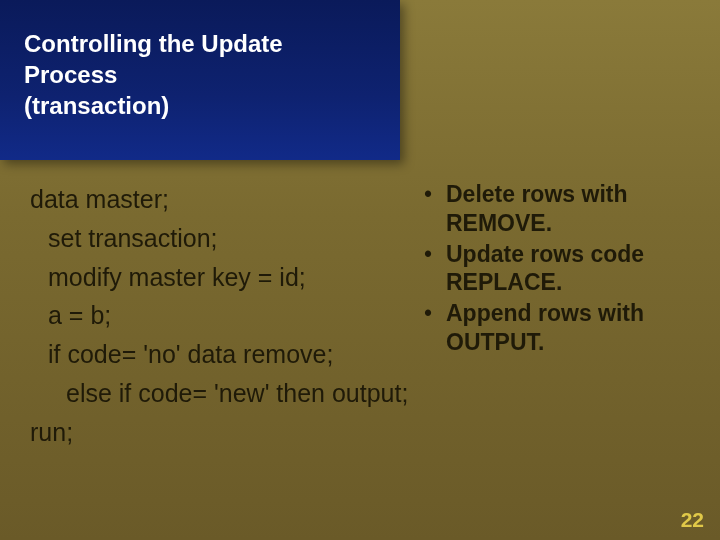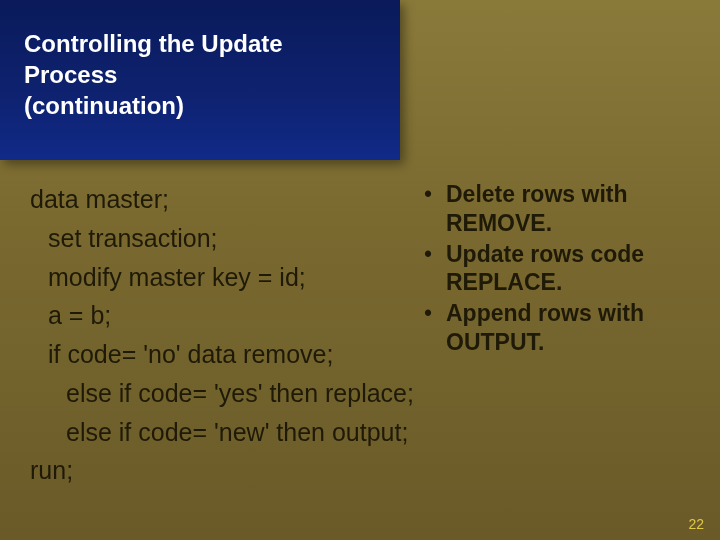--- a/index.html
+++ b/index.html
@@ -63,44 +63,44 @@
   .ind1 { padding-left: 18px; }
   .ind2 { padding-left: 36px; }
   .bullet-row { display: flex; margin-bottom: 2px; }
   .bullet-dot { flex: 0 0 22px; }
   .bullet-text { flex: 1; font-weight: bold; }
   .page-num {
     position: absolute;
     bottom: 8px;
     right: 16px;
     font-family: Arial, sans-serif;
-    font-size: 14px;
+    font-size: 21px;
     color: #e0c848;
+    font-weight: bold;
   }
 </style>
 </head>
 <body>
 
 <div class="slide">
 
   <div class="title-bar">
     <h1>
       <span>Controlling the Update Process</span><br>
-      <span>(continuation)</span>
+      <span>(transaction)</span>
     </h1>
   </div>
 
   <div class="body">
     <div class="code-col">
       <div class="code-line">data master;</div>
       <div class="code-line ind1">set transaction;</div>
       <div class="code-line ind1">modify master key = id;</div>
       <div class="code-line ind1">a = b;</div>
       <div class="code-line ind1">if code= 'no' data remove;</div>
-      <div class="code-line ind2">else if code= 'yes' then replace;</div>
       <div class="code-line ind2">else if code= 'new' then output;</div>
       <div class="code-line">run;</div>
     </div>
 
     <div class="bullets-col">
       <div class="bullet-row">
         <div class="bullet-dot">•</div>
         <div class="bullet-text">Delete rows with REMOVE.</div>
       </div>
       <div class="bullet-row">

